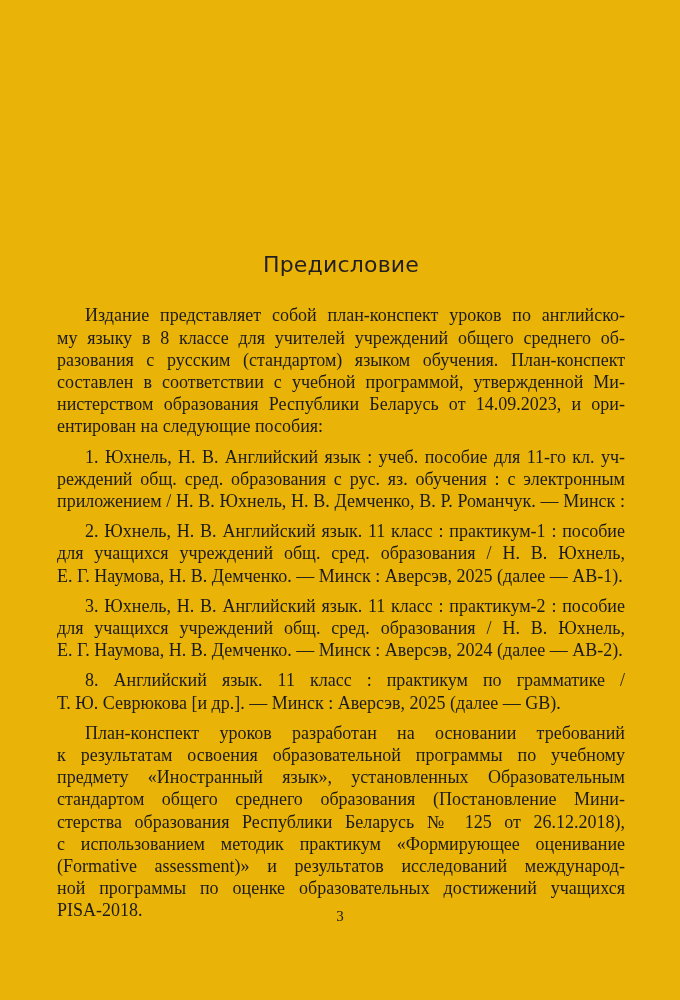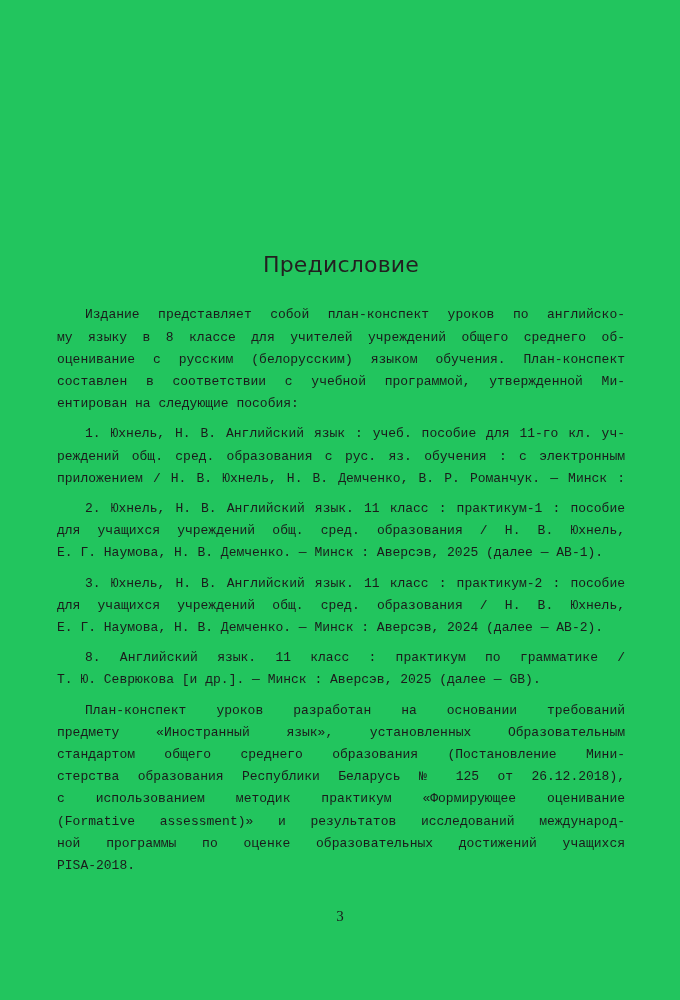--- a/index.html
+++ b/index.html
@@ -5,43 +5,43 @@
 <style>
   html, body {
     margin: 0;
     padding: 0;
     background: #ffffff;
   }
   .page {
     position: relative;
     width: 680px;
     height: 1000px;
-    background: #22c55e;
+    background: #eab308;
     overflow: hidden;
     box-sizing: border-box;
   }
   .content {
     position: absolute;
     left: 57px;
     top: 252px;
     width: 568px;
   }
   .doc-title {
     font-family: "DejaVu Sans", "Liberation Sans", sans-serif;
     font-size: 22px;
     font-weight: 400;
     color: #231f20;
     text-align: center;
     letter-spacing: 0.2px;
     margin: 0 0 26px 0;
     line-height: 1.2;
   }
   .body-text {
-    font-family: Liberation Mono, monospace;
-    font-size: 13px;
+    font-family: Liberation Serif, serif;
+    font-size: 18px;
     line-height: 22.2px;
     color: #1b1b1b;
     text-align: justify;
     text-justify: inter-word;
     margin: 0;
     hyphens: manual;
     -webkit-hyphens: manual;
   }
   .body-text + .body-text {
     margin-top: 8px;
@@ -79,22 +79,23 @@
 <div class="page">
 
   <div class="content">
 
     <h1 class="doc-title">Предисловие</h1>
 
     <div id="paragraph-container">
         <p class="body-text lined">
           <span class="ln first">Издание представляет собой план-конспект уроков по английско-</span>
           <span class="ln">му языку в 8 классе для учителей учреждений общего среднего об-</span>
-          <span class="ln">оценивание с русским (белорусским) языком обучения. План-конспект</span>
+          <span class="ln">разования с русским (стандартом) языком обучения. План-конспект</span>
           <span class="ln">составлен в соответствии с учебной программой, утвержденной Ми-</span>
+          <span class="ln">нистерством образования Республики Беларусь от 14.09.2023, и ори-</span>
           <span class="ln last">ентирован на следующие пособия:</span>
         </p>
         <p class="body-text lined">
           <span class="ln first">1. Юхнель, Н. В. Английский язык : учеб. пособие для 11-го кл. уч-</span>
           <span class="ln">реждений общ. сред. образования с рус. яз. обучения : с электронным</span>
           <span class="ln">приложением / Н. В. Юхнель, Н. В. Демченко, В. Р. Романчук. — Минск :</span>
         </p>
         <p class="body-text lined">
           <span class="ln first">2. Юхнель, Н. В. Английский язык. 11 класс : практикум-1 : пособие</span>
           <span class="ln">для учащихся учреждений общ. сред. образования / Н. В. Юхнель,</span>
@@ -104,20 +105,21 @@
           <span class="ln first">3. Юхнель, Н. В. Английский язык. 11 класс : практикум-2 : пособие</span>
           <span class="ln">для учащихся учреждений общ. сред. образования / Н. В. Юхнель,</span>
           <span class="ln last">Е. Г. Наумова, Н. В. Демченко. — Минск : Аверсэв, 2024 (далее — AB-2).</span>
         </p>
         <p class="body-text lined">
           <span class="ln first">8. Английский язык. 11 класс : практикум по грамматике /</span>
           <span class="ln last">Т. Ю. Севрюкова [и др.]. — Минск : Аверсэв, 2025 (далее — GB).</span>
         </p>
         <p class="body-text lined">
           <span class="ln first">План-конспект уроков разработан на основании требований</span>
+          <span class="ln">к результатам освоения образовательной программы по учебному</span>
           <span class="ln">предмету «Иностранный язык», установленных Образовательным</span>
           <span class="ln">стандартом общего среднего образования (Постановление Мини-</span>
           <span class="ln">стерства образования Республики Беларусь № 125 от 26.12.2018),</span>
           <span class="ln">с использованием методик практикум «Формирующее оценивание</span>
           <span class="ln">(Formative assessment)» и результатов исследований международ-</span>
           <span class="ln">ной программы по оценке образовательных достижений учащихся</span>
           <span class="ln last">PISA-2018.</span>
         </p>
       </div>
 

